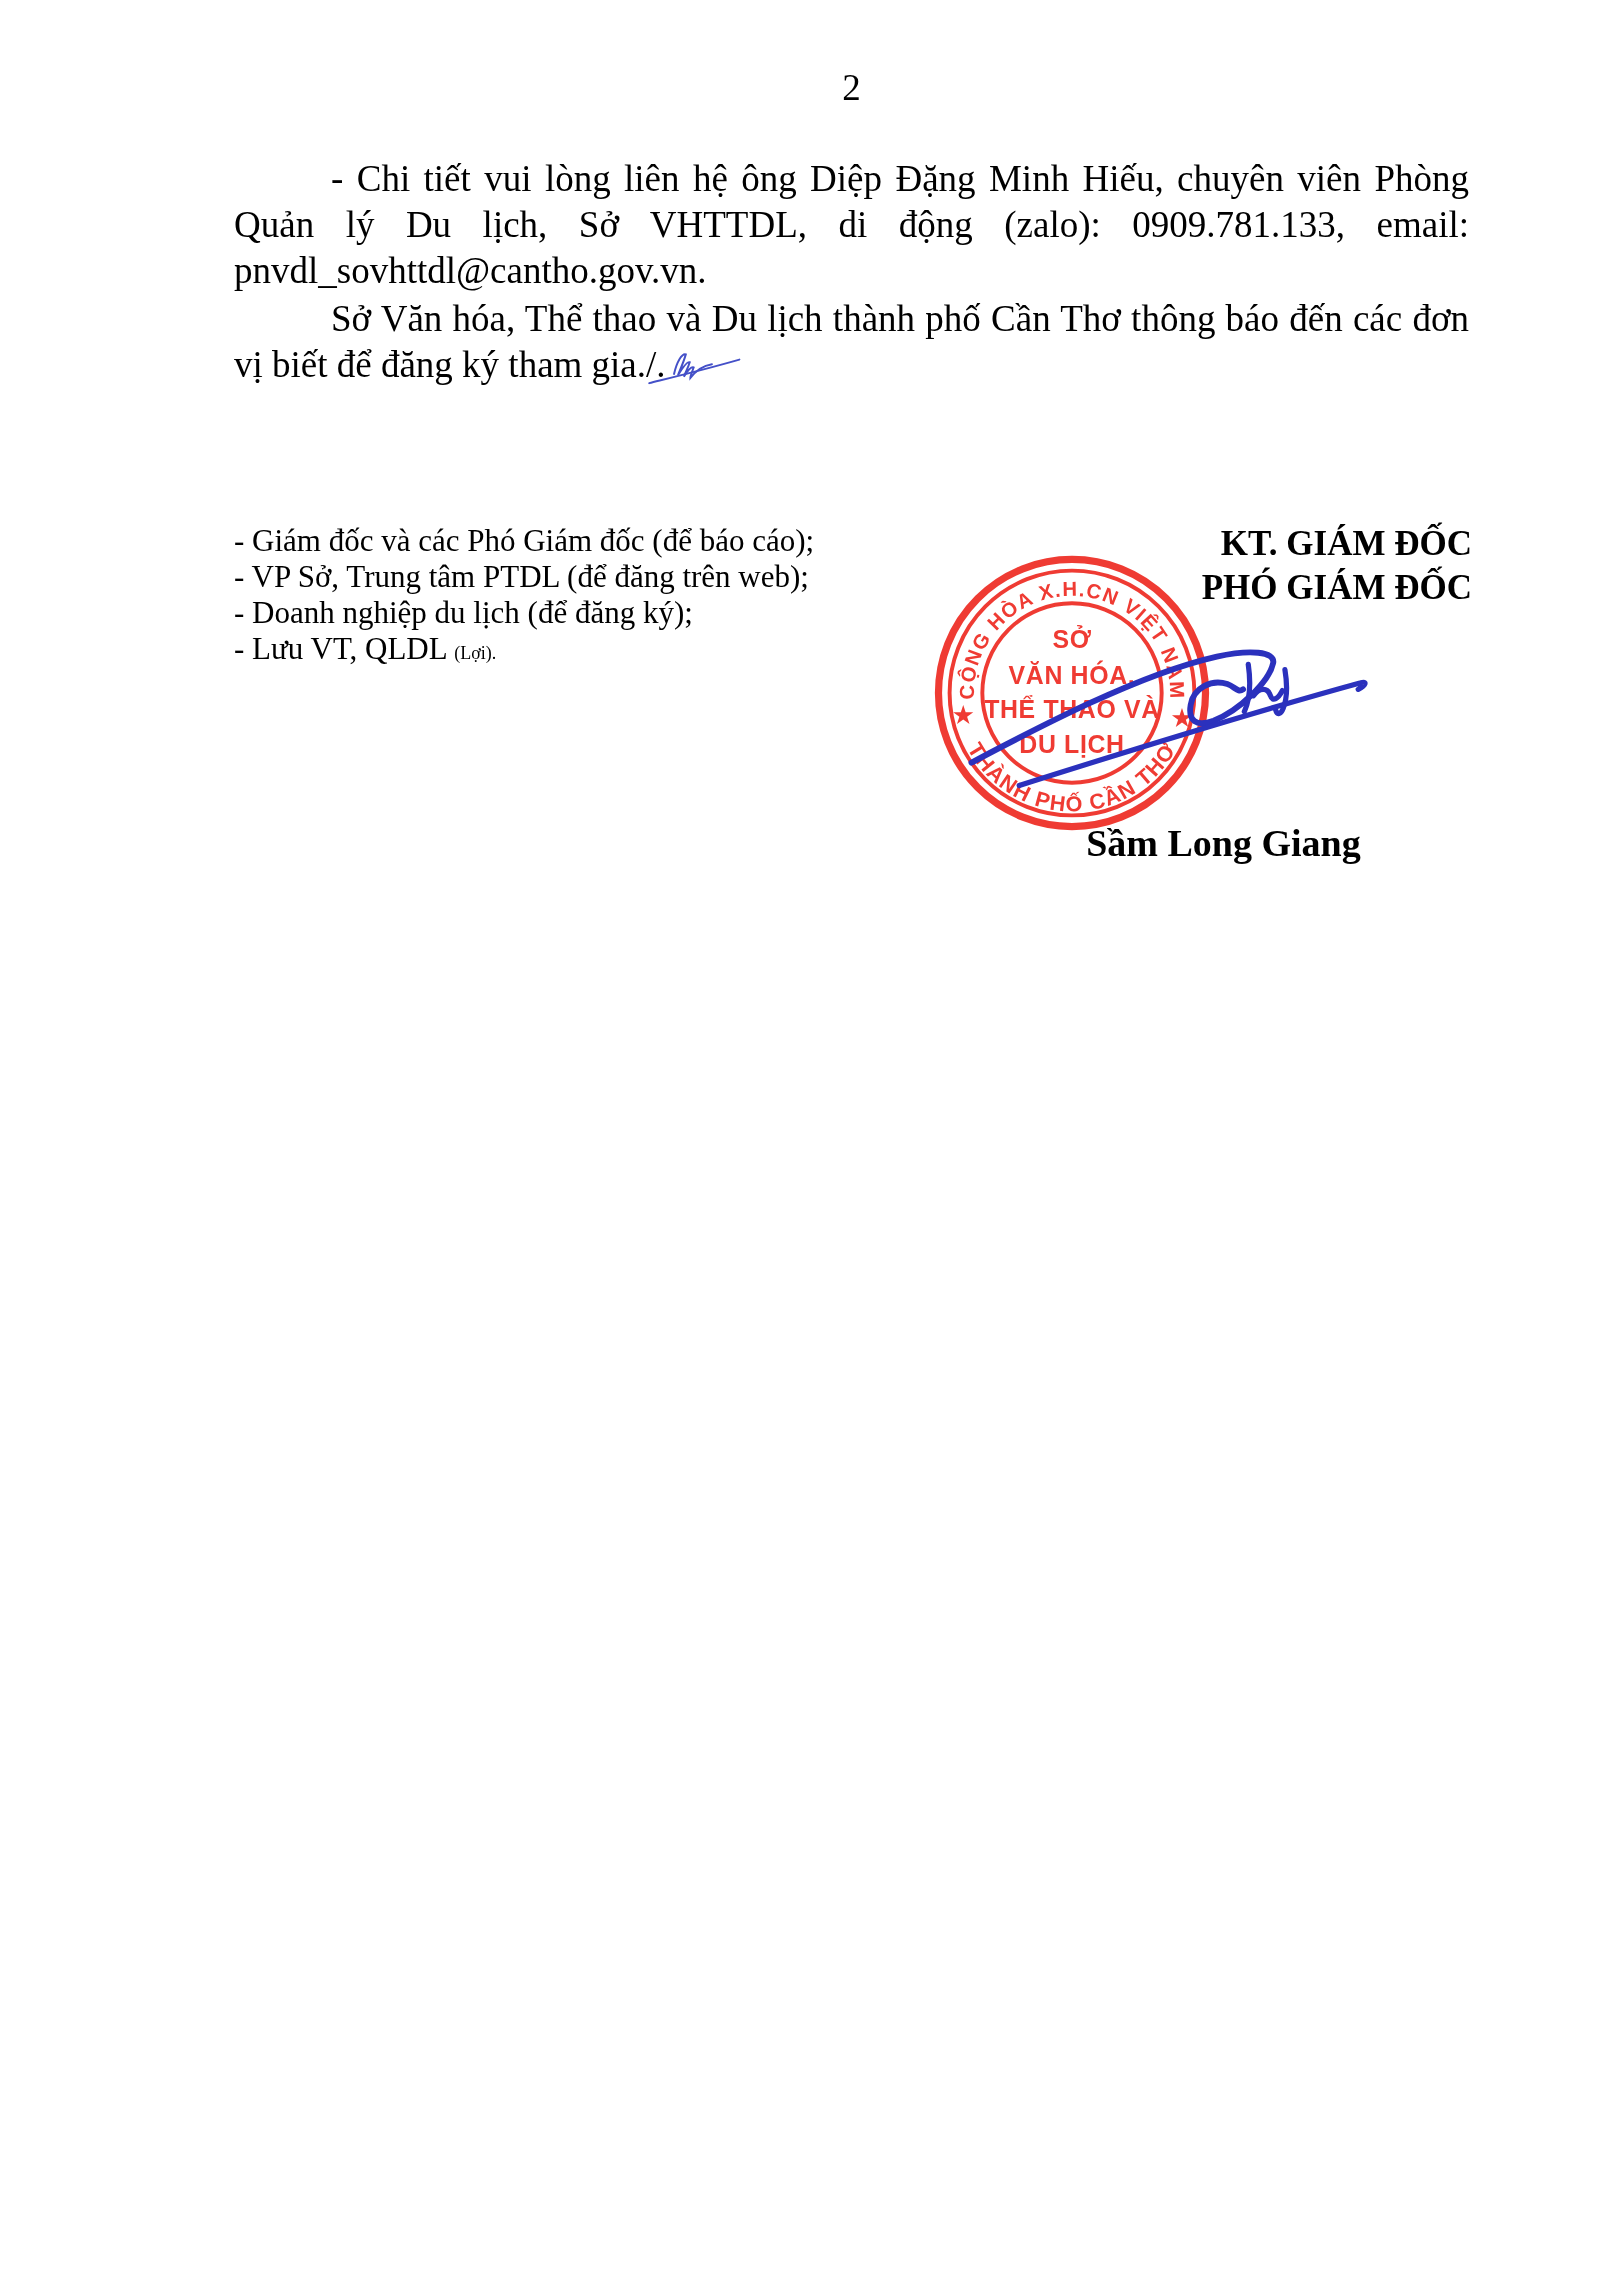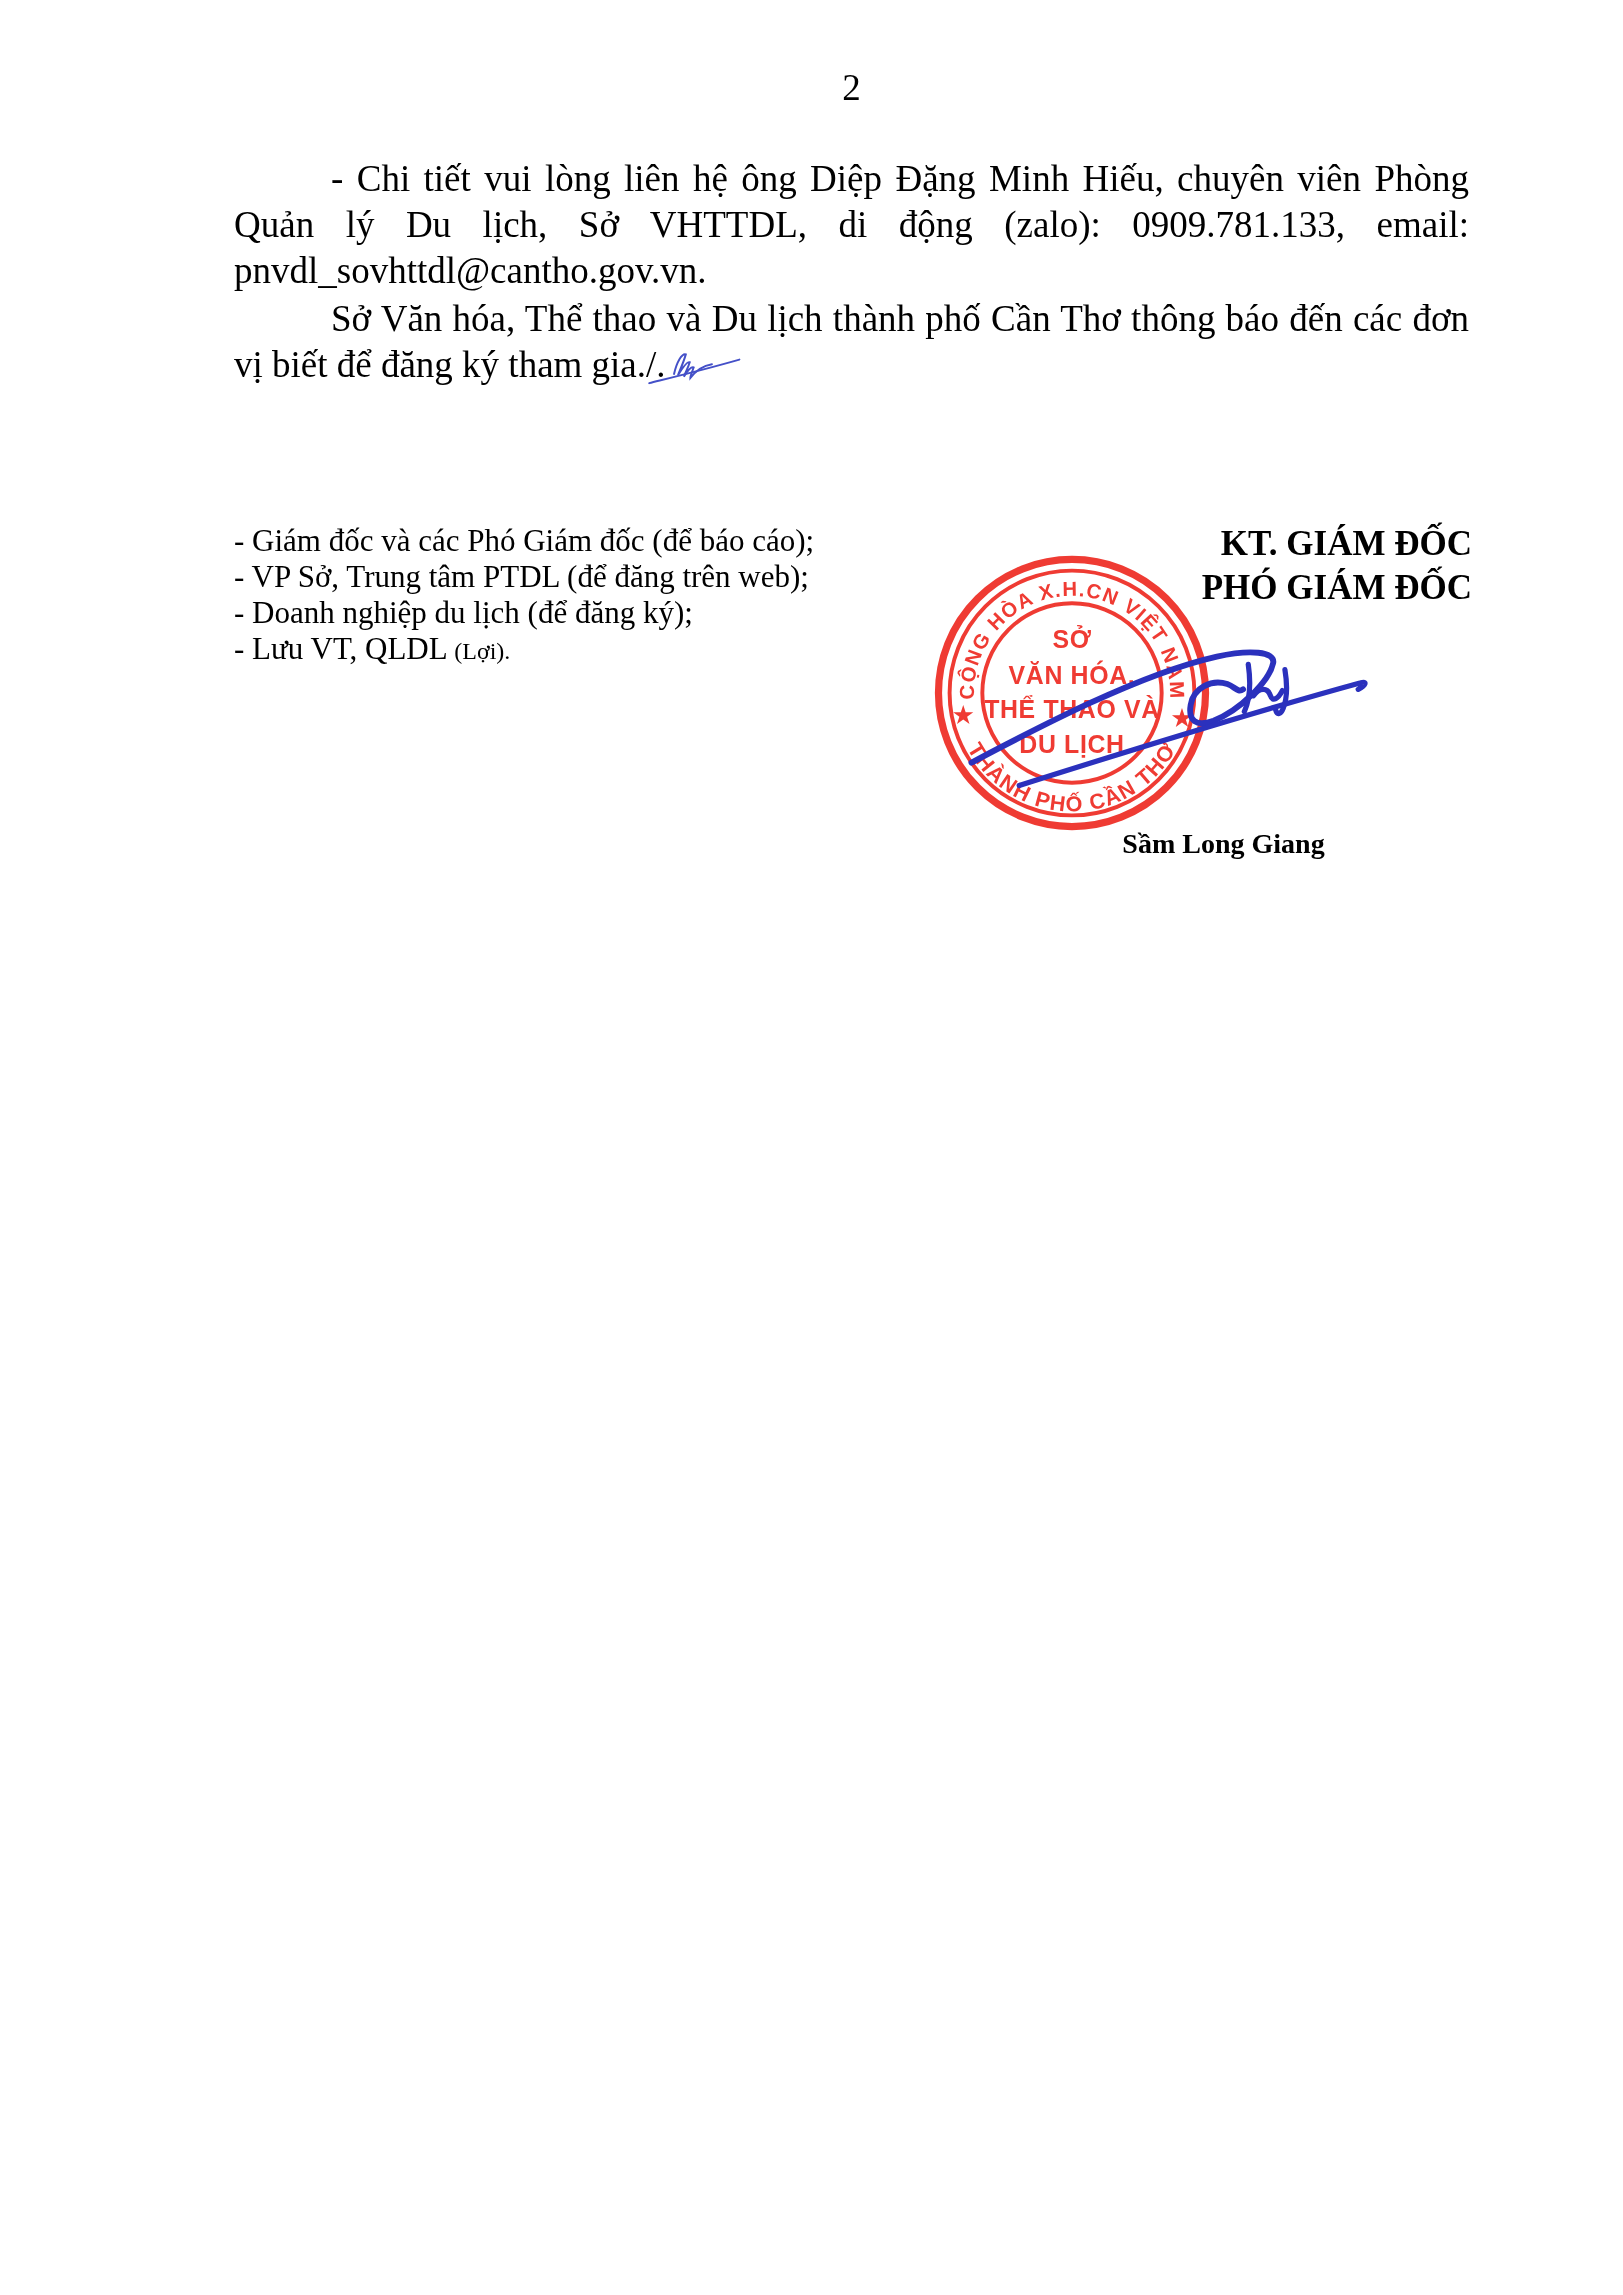--- a/index.html
+++ b/index.html
@@ -26,31 +26,31 @@
     vertical-align:-9.2px;margin-left:-22px;
   }
   .recipients{
     position:absolute;left:234px;top:523px;width:720px;
   }
   .recipients .heading{
     font-weight:bold;font-style:italic;
     font-size:32px;line-height:37px;margin-bottom:2px;
   }
   .recipients .item{font-size:31px;line-height:36px;}
-  .recipients .note{font-size:24px;}
+  .recipients .note{font-size:18px;}
   .sig-title{
     position:absolute;left:975px;width:497px;
     text-align:right;font-weight:bold;font-size:35px;line-height:41px;
     z-index:1;
   }
   .sig-title.line1{top:523px;}
   .sig-title.line2{top:567px;}
   .signer-name{
     position:absolute;left:975px;top:822px;width:497px;
-    text-align:center;font-weight:bold;font-size:28px;line-height:43px;
+    text-align:center;font-weight:bold;font-size:38px;line-height:43px;
     z-index:1;
   }
   .stamp-svg{
     position:absolute;left:928px;top:549px;width:288px;height:288px;
     z-index:2;opacity:.93;
   }
   .stamp-svg text{
     font-family:"Liberation Sans","DejaVu Sans",sans-serif;
     font-weight:bold;
   }

